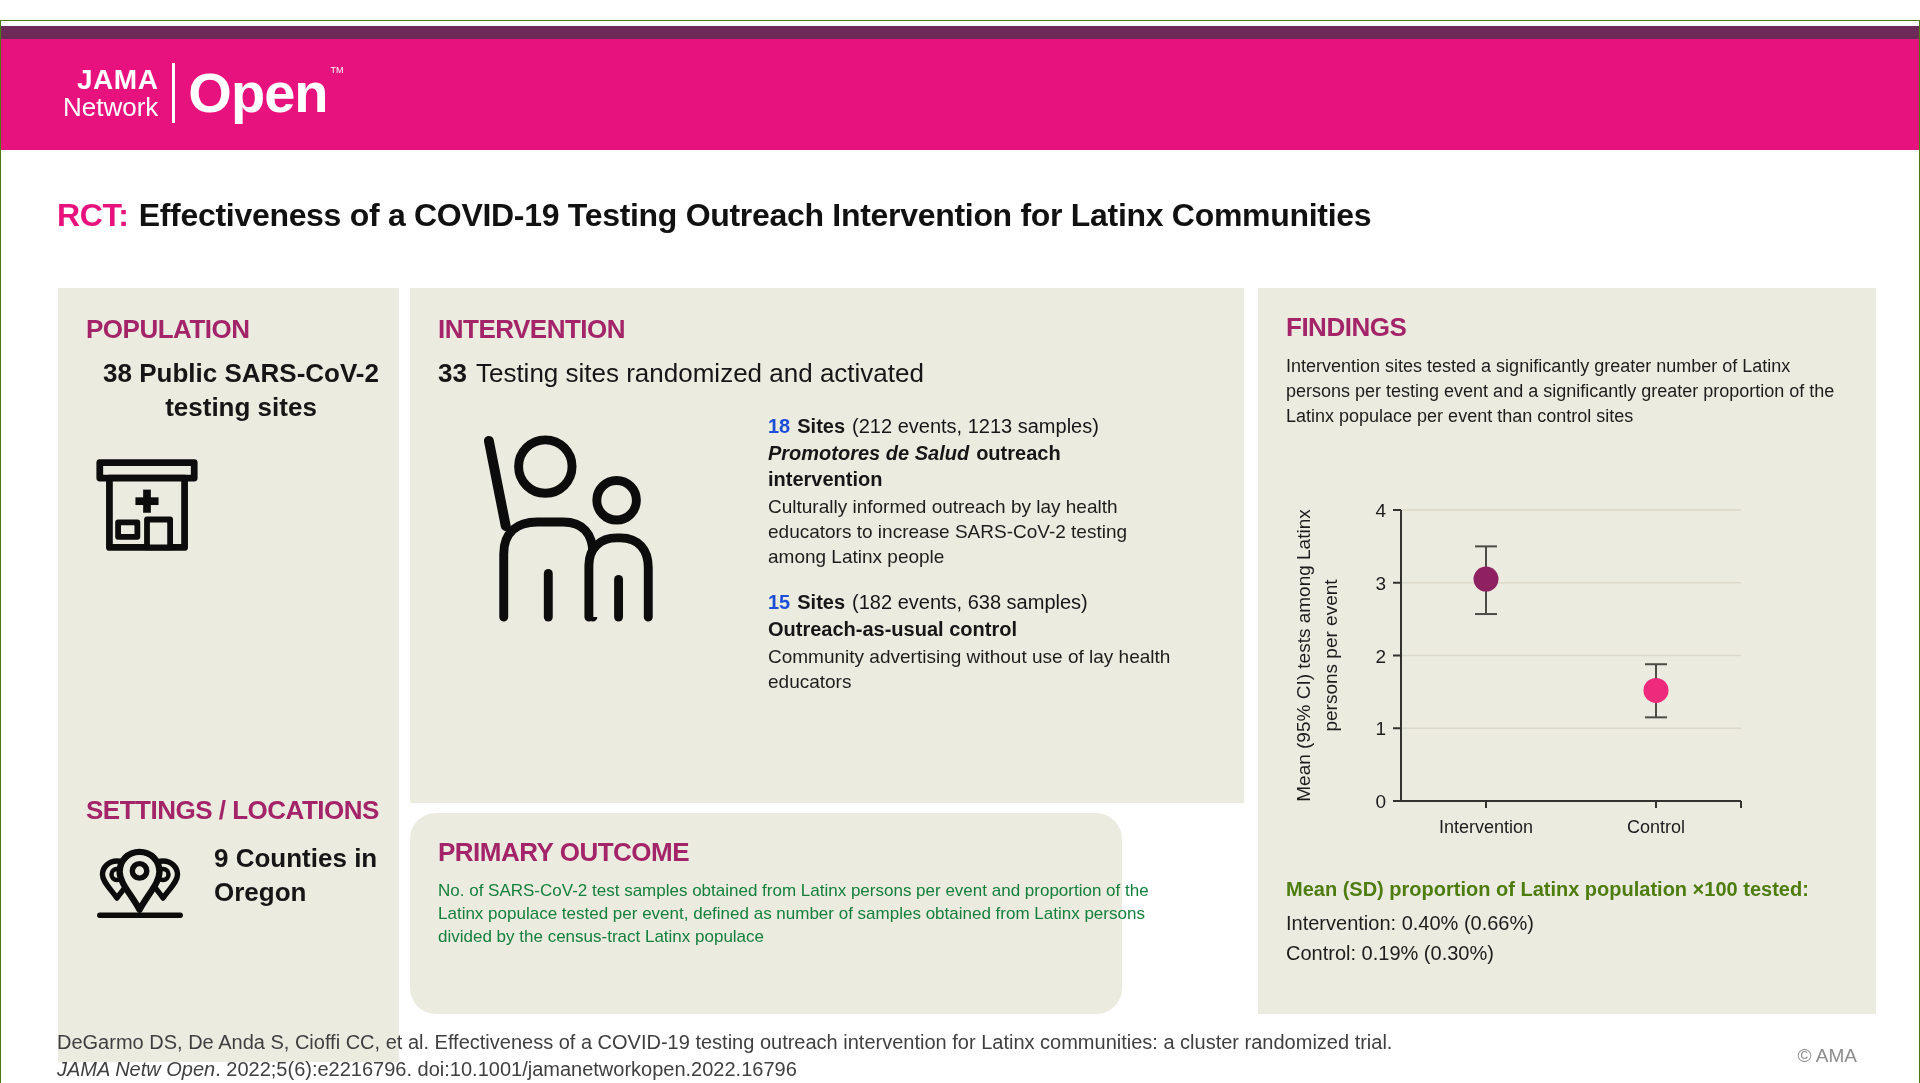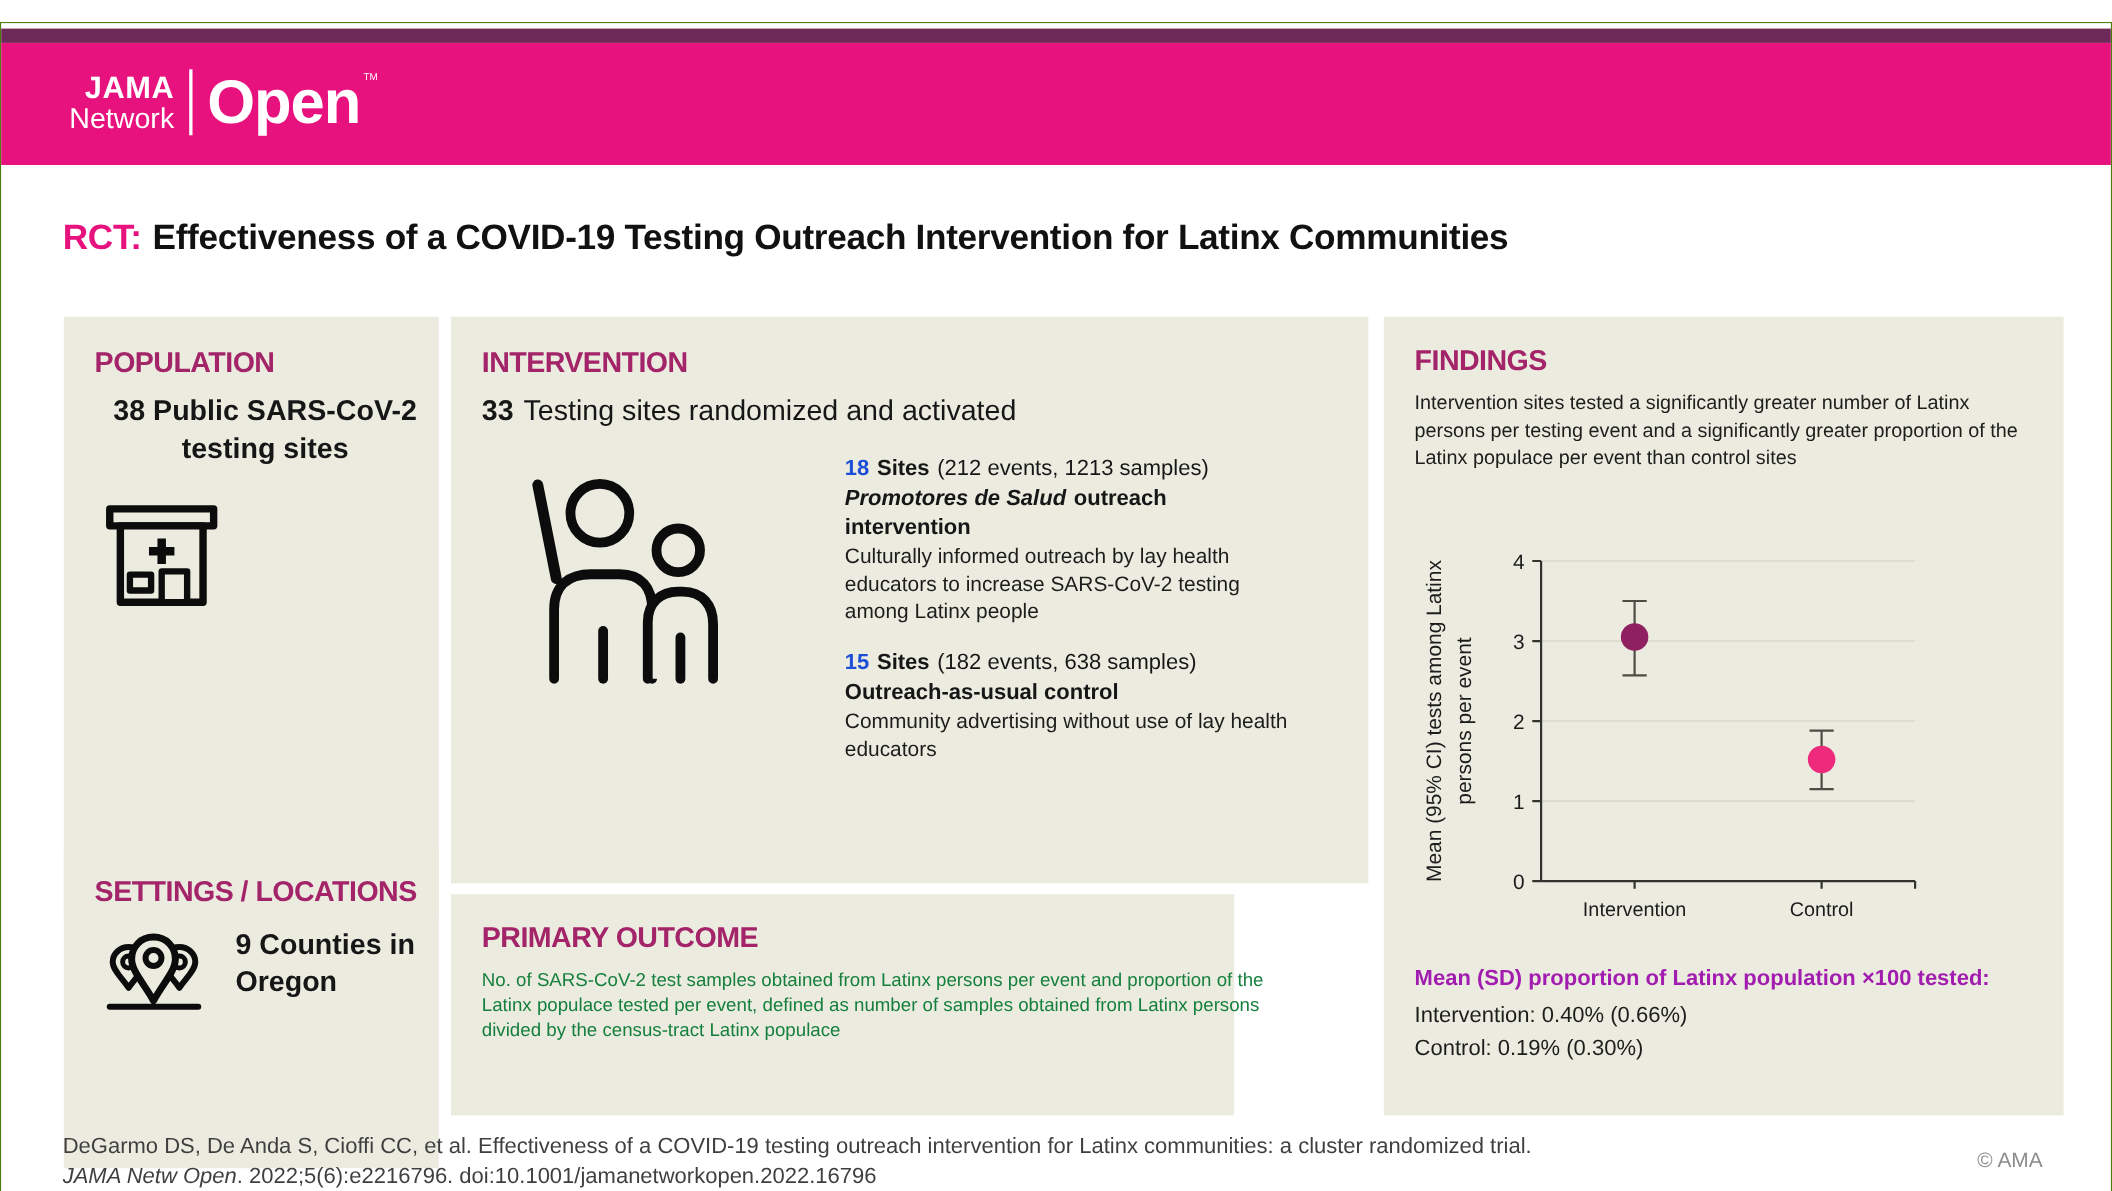--- a/index.html
+++ b/index.html
@@ -49,21 +49,21 @@
   
   .panel { position: absolute; background: #ecebe0; }
   .panel-heading {
     margin: 0 0 12px 0;
     color: #a32468; font-size: 26px; font-weight: 700; letter-spacing: -0.5px;
   }
 
   #pop-box       { left: 57px;   top: 267px; width: 341px; height: 545px; padding: 26px 20px 0 28px; }
   #settings-box  { left: 57px;   top: 750px; width: 341px; height: 291px; padding: 24px 20px 0 28px; }
   #intervention-box { left: 409px; top: 267px; width: 834px; height: 515px; padding: 26px 24px 0 28px; }
-  #outcome-box   { left: 409px;  top: 792px; width: 712px; height: 201px; padding: 24px 24px 0 28px; }
+  #outcome-box   { left: 409px;  top: 792px; width: 712px; height: 201px; padding: 24px 24px 0 28px; border-radius: 26px; }
   #findings-box  { left: 1257px; top: 267px; width: 618px; height: 726px; padding: 0; }
 
   .pop-value { margin: 0; font-size: 26px; font-weight: 700; line-height: 1.3; width: 310px; text-align: center; }
   .building-icon { margin: 28px 0 0 8px; }
 
   .settings-row { display: flex; align-items: flex-start; margin-top: 14px; }
   .pins-icon { margin-left: 2px; flex: 0 0 auto; }
   .settings-value { margin: 2px 0 0 22px; font-size: 26px; font-weight: 700; line-height: 1.3; width: 185px; }
 
   .int-lead { margin: 0; font-size: 26px; line-height: 1.3; }
@@ -89,21 +89,21 @@
     position: absolute; left: 28px; top: 66px; margin: 0;
     font-size: 18px; line-height: 1.38; width: 565px; color: #1d1d1b;
   }
   #chart-svg { position: absolute; left: 28px; top: 190px; }
   .tick-label { font-family: "Liberation Sans", sans-serif; font-size: 19px; fill: #1c1c1c; }
   .cat-label  { font-family: "Liberation Sans", sans-serif; font-size: 18px; fill: #1c1c1c; }
   .ylab       { font-family: "Liberation Sans", sans-serif; font-size: 19px; fill: #1c1c1c; }
 
   .findings-secondary-heading {
     position: absolute; left: 28px; top: 590px; margin: 0;
-    color: #a21caf; font-size: 20px; font-weight: 700;
+    color: #4d7c0f; font-size: 20px; font-weight: 700;
   }
   .findings-secondary-line { position: absolute; left: 28px; margin: 0; font-size: 20px; color: #1d1d1b; }
   #secondary-line-1 { top: 624px; }
   #secondary-line-2 { top: 654px; }
 
   
   .citation { position: absolute; left: 56px; top: 1008px; font-size: 20px; line-height: 1.35; color: #3f3f3f; }
   .citation p { margin: 0; }
   .journal-italic { font-style: italic; }
   .copyright { position: absolute; right: 62px; top: 1024px; font-size: 19px; color: #8c8c8c; }

